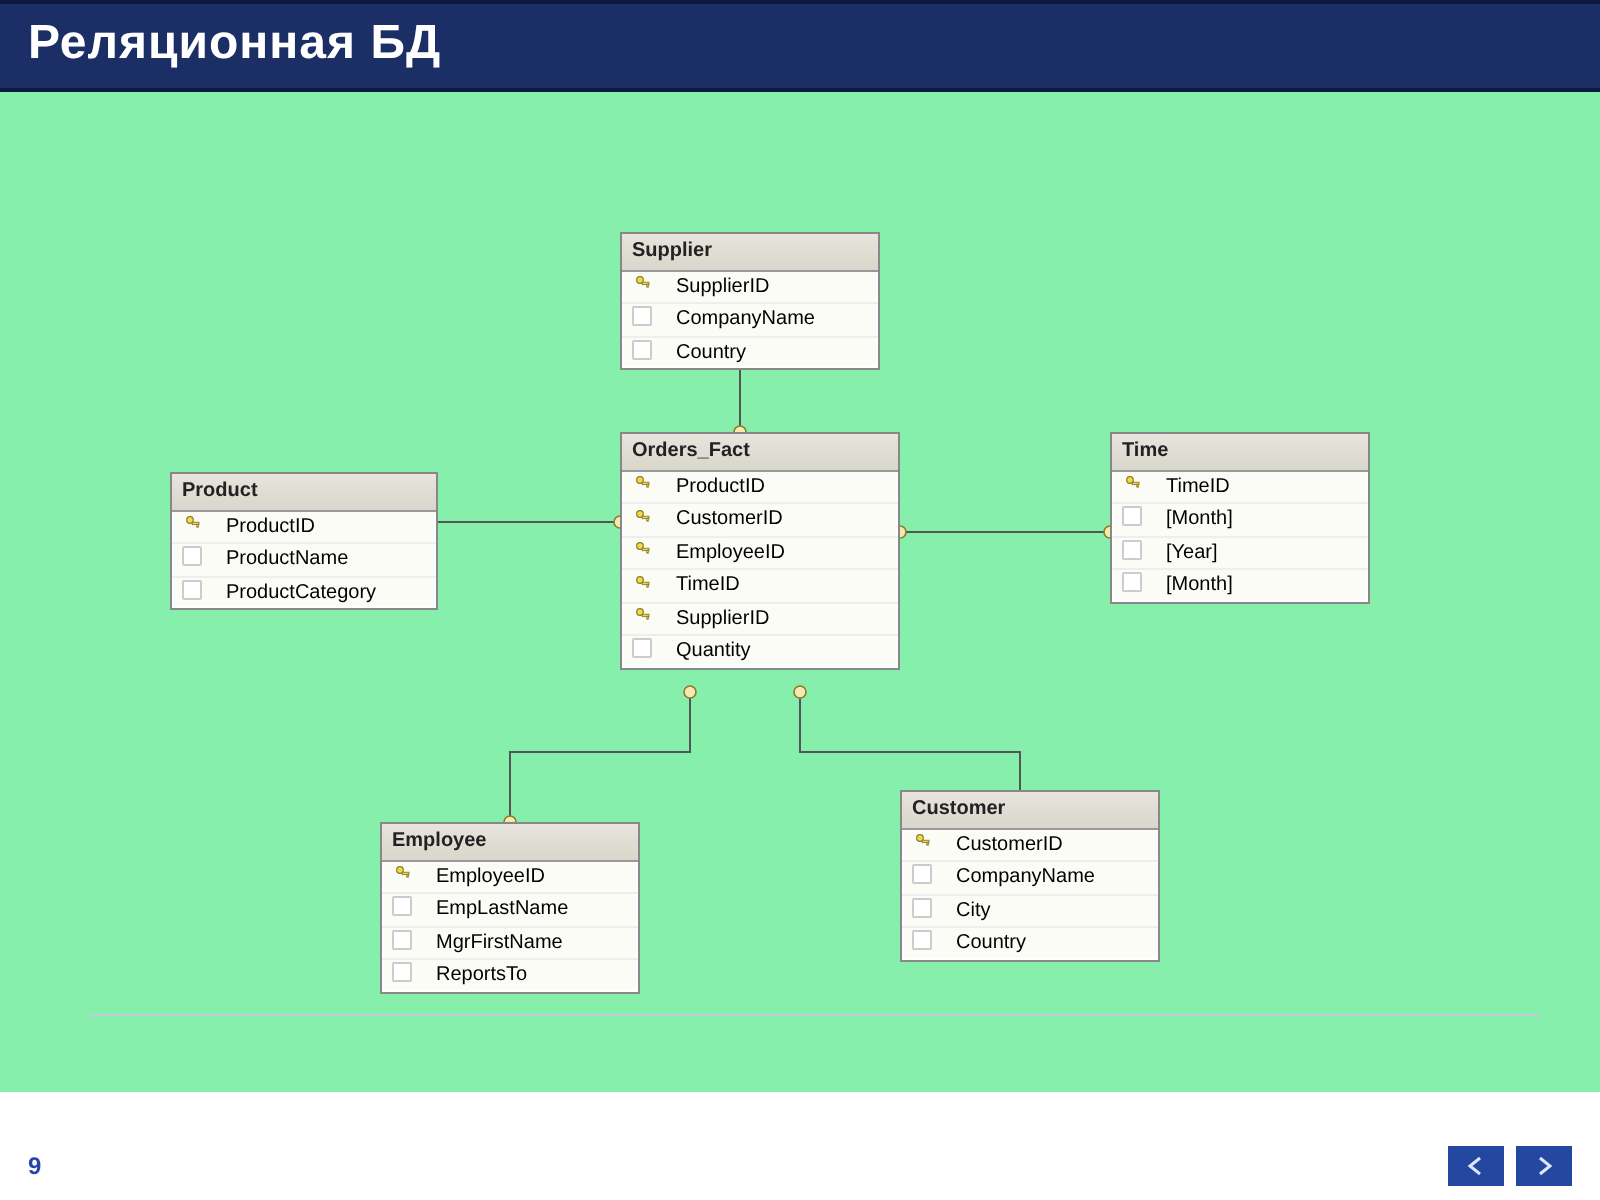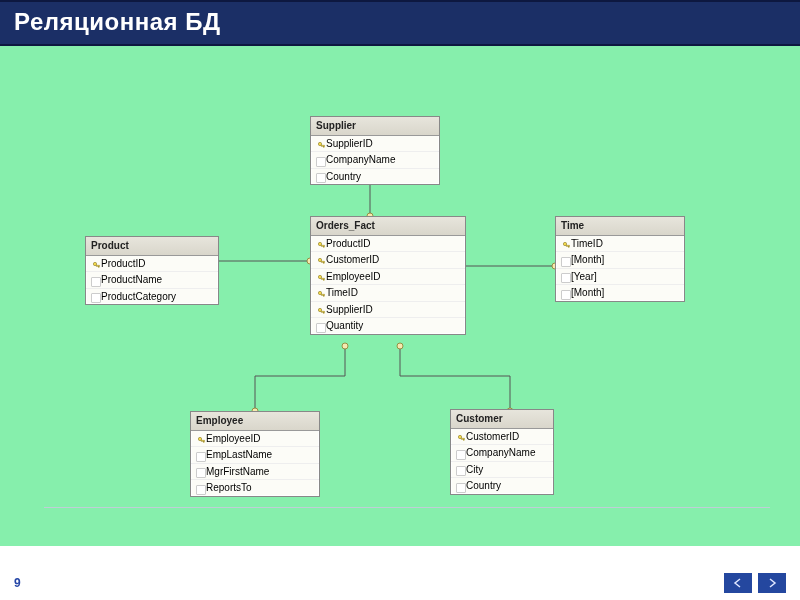--- a/index.html
+++ b/index.html
@@ -3,21 +3,21 @@
 <meta charset="utf-8">
 <style>
   * { box-sizing: border-box; }
   html, body { margin: 0; padding: 0; width: 800px; height: 600px; font-family: Tahoma, Arial, sans-serif; background: #fff; overflow: hidden; }
   .header { background: #1b2f66; color: #fff; padding: 6px 14px 8px; border-top: 2px solid #0d1840; border-bottom: 2px solid #0d1840; }
   .header h1 { margin: 0; font-size: 24px; font-weight: bold; letter-spacing: 0.5px; }
   .canvas { position: relative; width: 800px; height: 500px; background: #86efac; }
   svg.connectors { position: absolute; top: 0; left: 0; width: 100%; height: 100%; pointer-events: none; }
   .table { position: absolute; background: #fcfcf7; border: 1px solid #888; font-size: 10px; line-height: 1.35; box-shadow: 0 0 0 1px #fff inset; }
   .table .title { background: linear-gradient(#e7e5dc, #d9d6cb); border-bottom: 1px solid #999; padding: 2px 5px; font-weight: bold; color: #222; }
-  .table .row { display: flex; align-items: flex-end; gap: 0; padding: 1px 5px; border-top: 1px solid #eee; }
+  .table .row { display: flex; align-items: flex-start; gap: 12px; padding: 1px 5px; border-top: 1px solid #eee; }
   .table .row:first-of-type { border-top: none; }
   .key { width: 10px; height: 10px; display: inline-flex; align-items: center; justify-content: center; }
   .key svg { width: 9px; height: 9px; }
   .blank { width: 10px; height: 10px; display: inline-block; border: 1px solid #ccc; background: #fff; border-radius: 1px; }
   .footer { position: absolute; bottom: 0; left: 0; width: 800px; height: 34px; display: flex; align-items: center; justify-content: space-between; padding: 0 14px; }
   .pagenum { color: #2546a6; font-size: 12px; font-weight: bold; }
   .navbtns { display: flex; gap: 6px; }
   .navbtn { width: 28px; height: 20px; background: #24479f; display: flex; align-items: center; justify-content: center; cursor: pointer; }
   .navbtn svg { width: 14px; height: 12px; fill: none; stroke: #dfe6ff; stroke-width: 1.5; }
   .rule { position: absolute; left: 44px; right: 30px; bottom: 38px; height: 1px; background: #bfced6; }
@@ -99,21 +99,21 @@
           <span class="blank"></span>
           <span>ProductName</span>
         </div>
         <div class="row">
           <span class="blank"></span>
           <span>ProductCategory</span>
         </div>
       </div>
   </div>
 
-  <div class="table" style="left:310px; top:170px; width:156px">
+  <div class="table" style="left:310px; top:170px; width:140px">
     <div class="title">Orders_Fact</div>
     <div>
         <div class="row">
           <span class="key">
             <svg viewBox="0 0 12 12">
               <circle cx="4" cy="4" r="2.2" fill="#f4d94a" stroke="#8a7a2a" stroke-width="0.8"></circle>
               <rect x="5.5" y="5.5" width="4.5" height="1.6" fill="#f4d94a" stroke="#8a7a2a" stroke-width="0.6"></rect>
               <rect x="8.5" y="6.8" width="1.2" height="2" fill="#f4d94a" stroke="#8a7a2a" stroke-width="0.5"></rect>
             </svg>
           </span>
@@ -215,21 +215,21 @@
           <span class="blank"></span>
           <span>MgrFirstName</span>
         </div>
         <div class="row">
           <span class="blank"></span>
           <span>ReportsTo</span>
         </div>
       </div>
   </div>
 
-  <div class="table" style="left:450px; top:363px; width:104px">
+  <div class="table" style="left:450px; top:349px; width:130px">
     <div class="title">Customer</div>
     <div>
         <div class="row">
           <span class="key">
             <svg viewBox="0 0 12 12">
               <circle cx="4" cy="4" r="2.2" fill="#f4d94a" stroke="#8a7a2a" stroke-width="0.8"></circle>
               <rect x="5.5" y="5.5" width="4.5" height="1.6" fill="#f4d94a" stroke="#8a7a2a" stroke-width="0.6"></rect>
               <rect x="8.5" y="6.8" width="1.2" height="2" fill="#f4d94a" stroke="#8a7a2a" stroke-width="0.5"></rect>
             </svg>
           </span>

